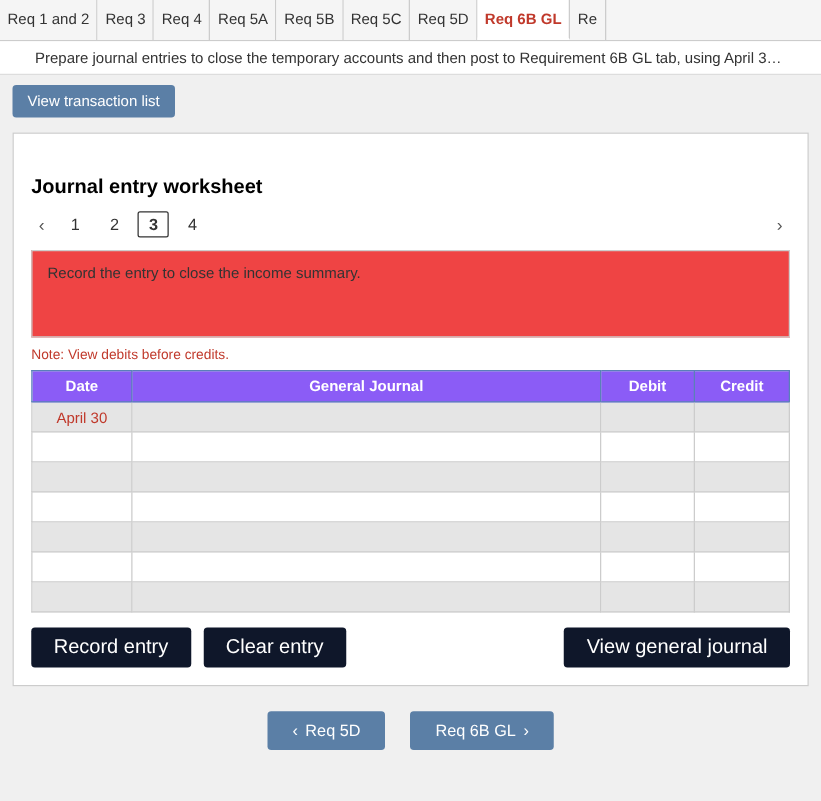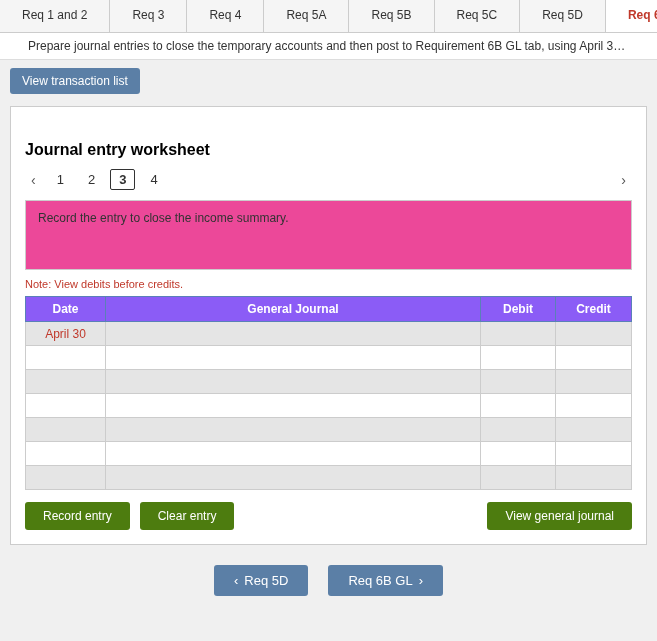--- a/index.html
+++ b/index.html
@@ -12,21 +12,21 @@
     }
 
     
     .tab-bar {
       display: flex;
       background: #f5f5f5;
       border-bottom: 1px solid #ccc;
       overflow: hidden;
     }
     .tab-item {
-      padding: 8px 22px;
+      padding: 8px 6px;
       border-right: 1px solid #ccc;
       cursor: pointer;
       white-space: nowrap;
       font-size: 12px;
       color: #333;
       background: #f5f5f5;
     }
     .tab-item.active {
       background: #fff;
       border-bottom: 2px solid #fff;
@@ -107,21 +107,21 @@
     }
 
     
     .instruction-box {
       border: 1px solid #ccc;
       padding: 10px 12px;
       margin-bottom: 8px;
       font-size: 12px;
       color: #333;
       min-height: 70px;
-      background: #ec4899;
+      background: #ef4444;
     }
 
     
     .note-text {
       color: #c0392b;
       font-size: 11px;
       margin-bottom: 6px;
     }
 
     
@@ -171,26 +171,26 @@
     }
 
     
     .bottom-buttons {
       display: flex;
       gap: 10px;
       align-items: center;
     }
     .btn-action {
       padding: 7px 18px;
-      background: #4d7c0f;
+      background: #0f172a;
       color: #fff;
       border: none;
       border-radius: 3px;
       cursor: pointer;
-      font-size: 12px;
+      font-size: 16px;
     }
     .btn-action.right-align { margin-left: auto; }
 
     
     .nav-buttons {
       display: flex;
       justify-content: center;
       gap: 20px;
       margin-top: 20px;
     }

